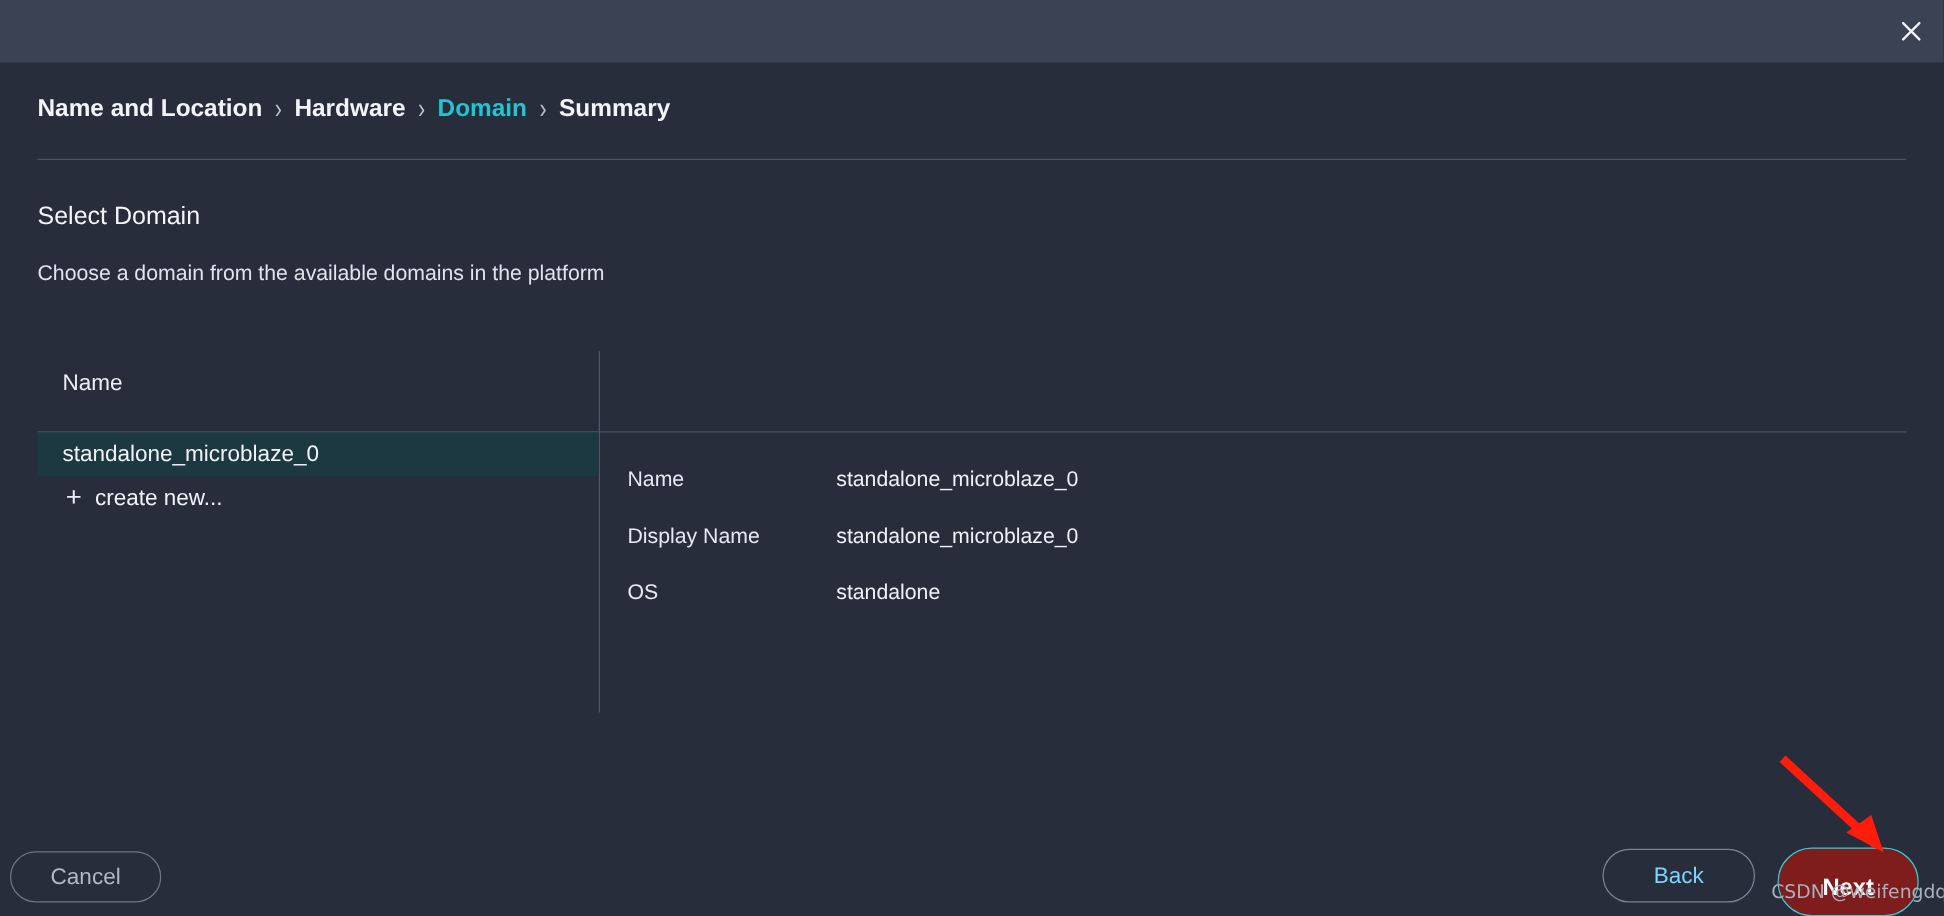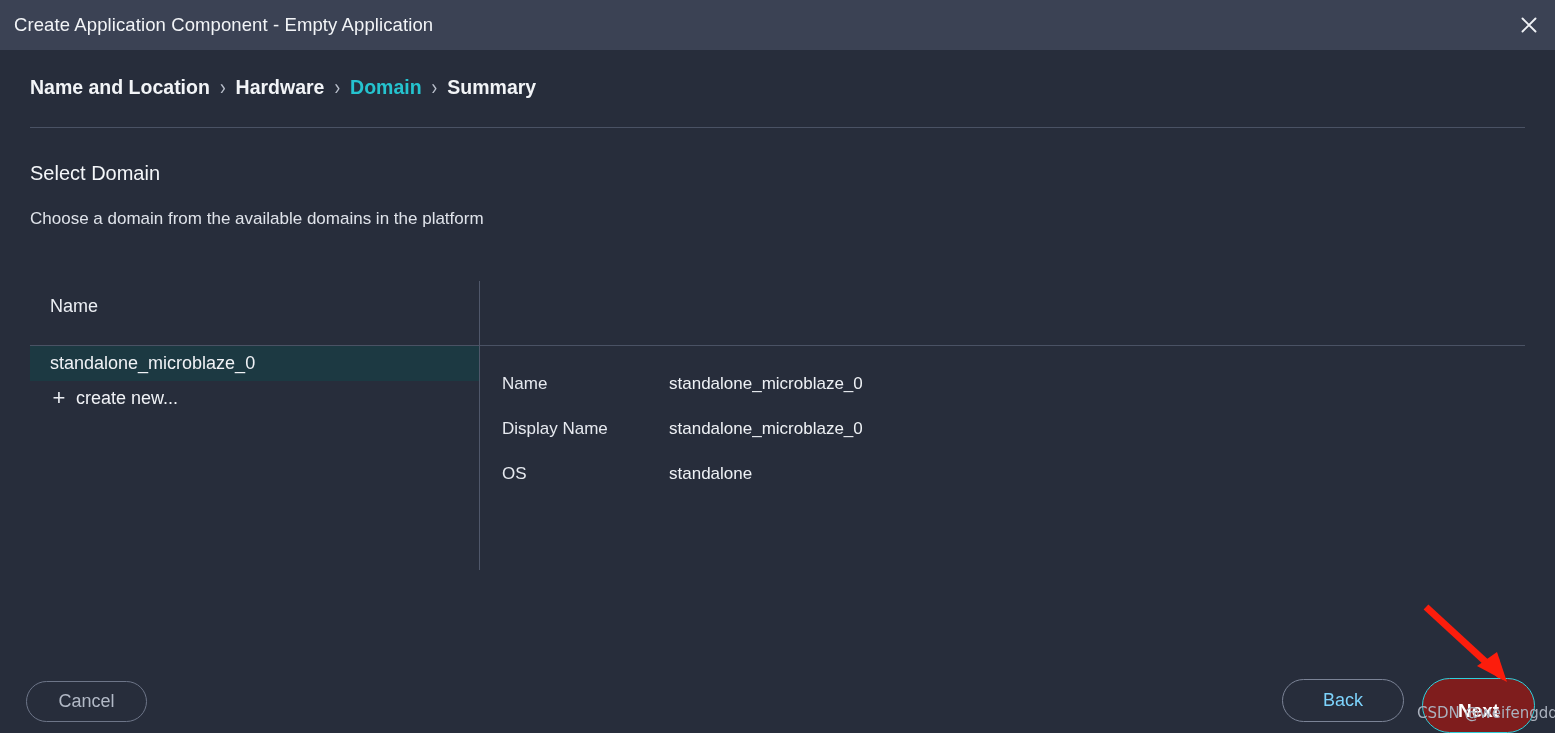--- a/index.html
+++ b/index.html
@@ -192,21 +192,21 @@
     box-sizing: border-box;
     display: flex;
     align-items: center;
     justify-content: center;
     border-radius: 28px;
     font-size: 18px;
     cursor: pointer;
     user-select: none;
   }
   .btn-cancel {
-    left: 26px;
+    left: 8px;
     top: 681px;
     width: 121px;
     height: 41px;
     border: 1px solid #6d7588;
     color: #b2b9c6;
     background: transparent;
   }
   .btn-back {
     left: 1282px;
     top: 679px;
@@ -250,21 +250,20 @@
     color: #aab1bd;
     white-space: nowrap;
     pointer-events: none;
     font-family: "DejaVu Sans", sans-serif;
   }
 </style>
 </head>
 <body>
 
 <div class="titlebar">
-  <div class="titlebar-title">Create Application Component - Empty Application</div>
   <div class="titlebar-spacer"></div>
   <div class="close-btn">
     <span>
       <svg width="20" height="20" viewBox="0 0 20 20" aria-hidden="true">
         <path d="M3.5 3.5 L16.5 16.5 M16.5 3.5 L3.5 16.5" stroke="#f0f2f6" stroke-width="1.9" stroke-linecap="round" fill="none"></path>
       </svg>
     </span>
   </div>
 </div>
 

